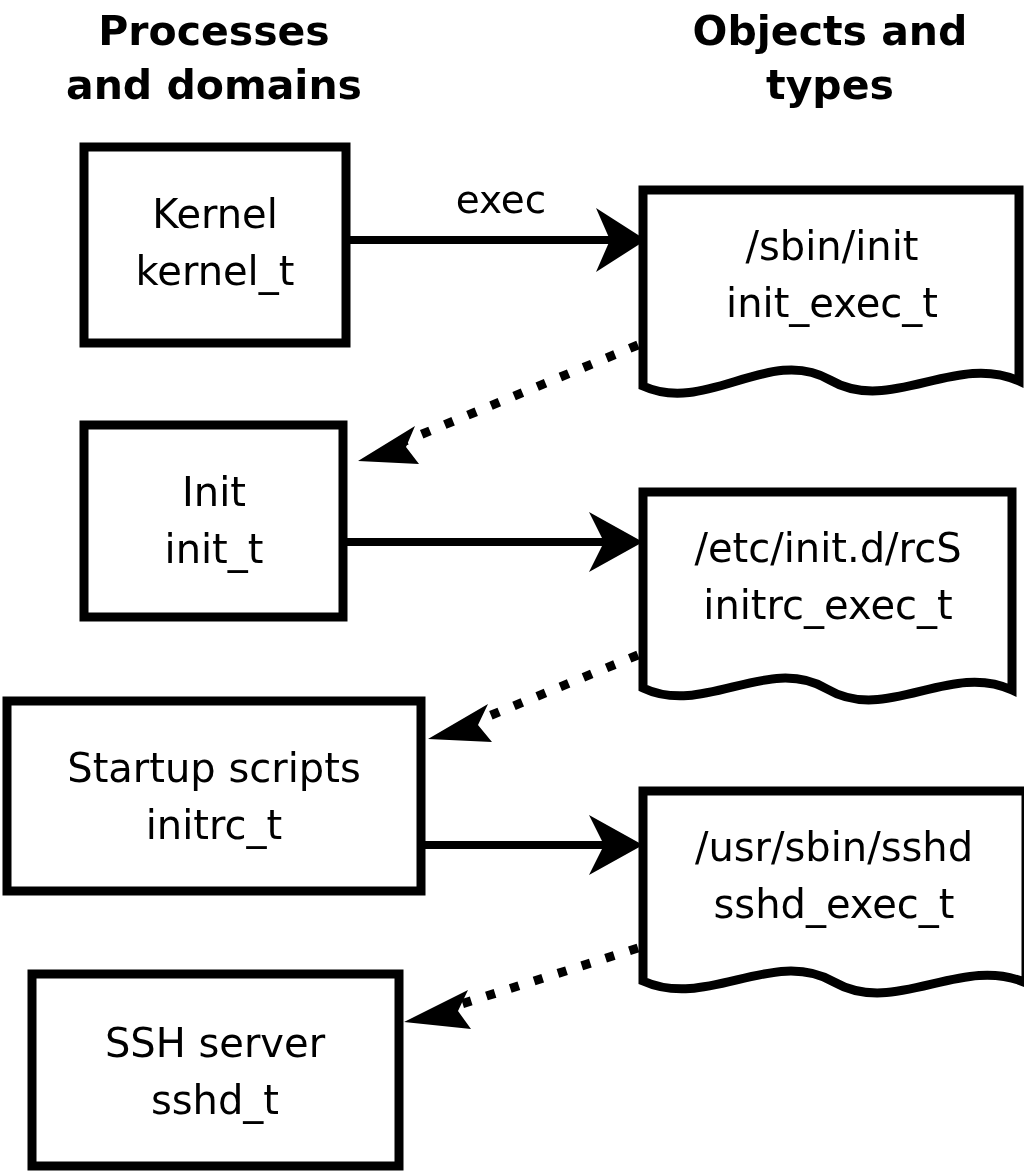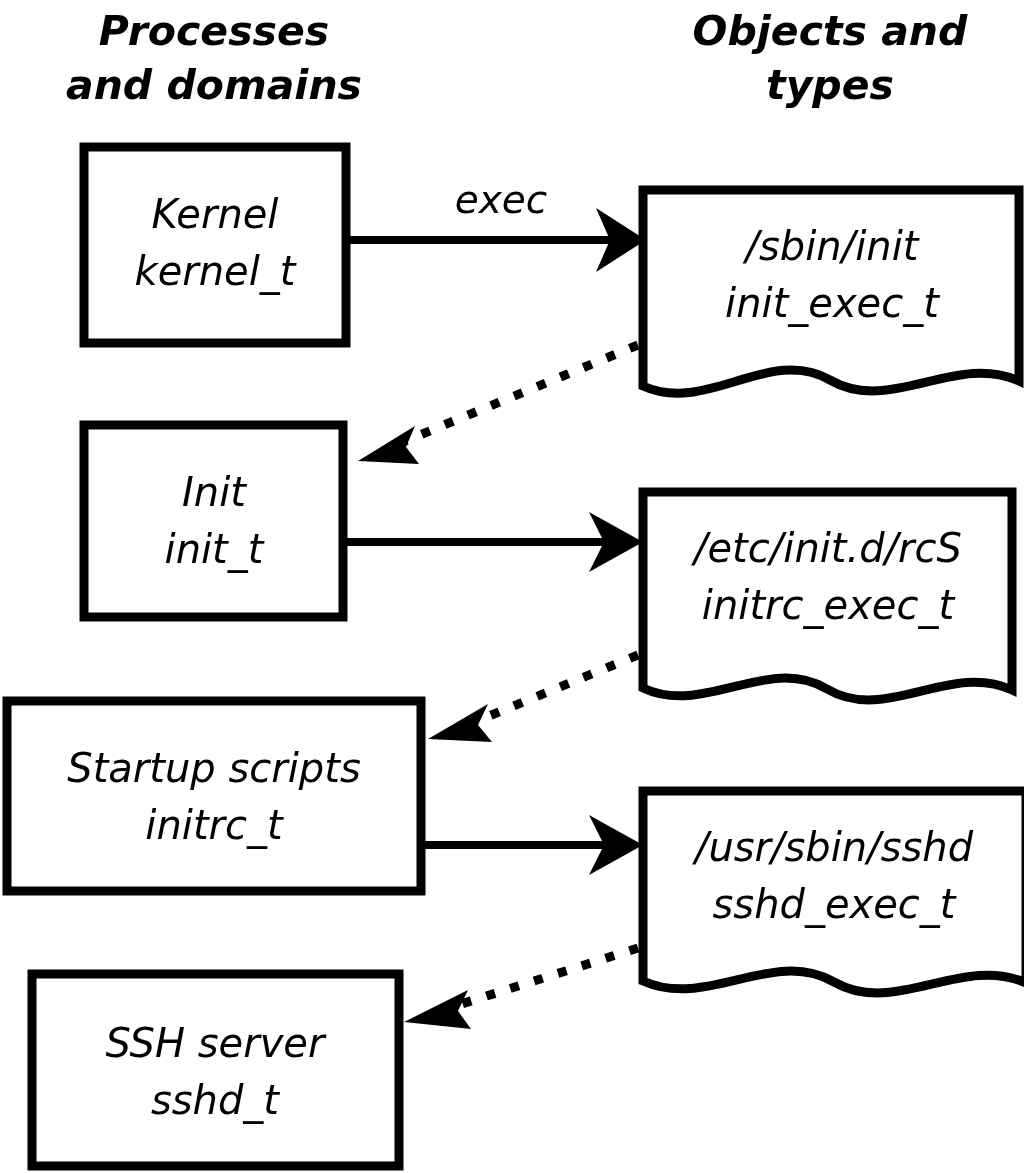--- a/index.html
+++ b/index.html
@@ -10,21 +10,20 @@
   body {
     width: 1024px;
     height: 1173px;
     font-family: "DejaVu Sans", sans-serif;
     overflow: hidden;
   }
   #diagram-root {
     position: relative;
     width: 908px;
     height: 1173px;
-    font-style: italic;
   }
   svg#diagram-svg {
     display: block;
     width: 1024px;
     height: 1173px;
   }
   .col-header {
     font-family: "DejaVu Sans", sans-serif;
     font-weight: bold;
     font-size: 41px;

